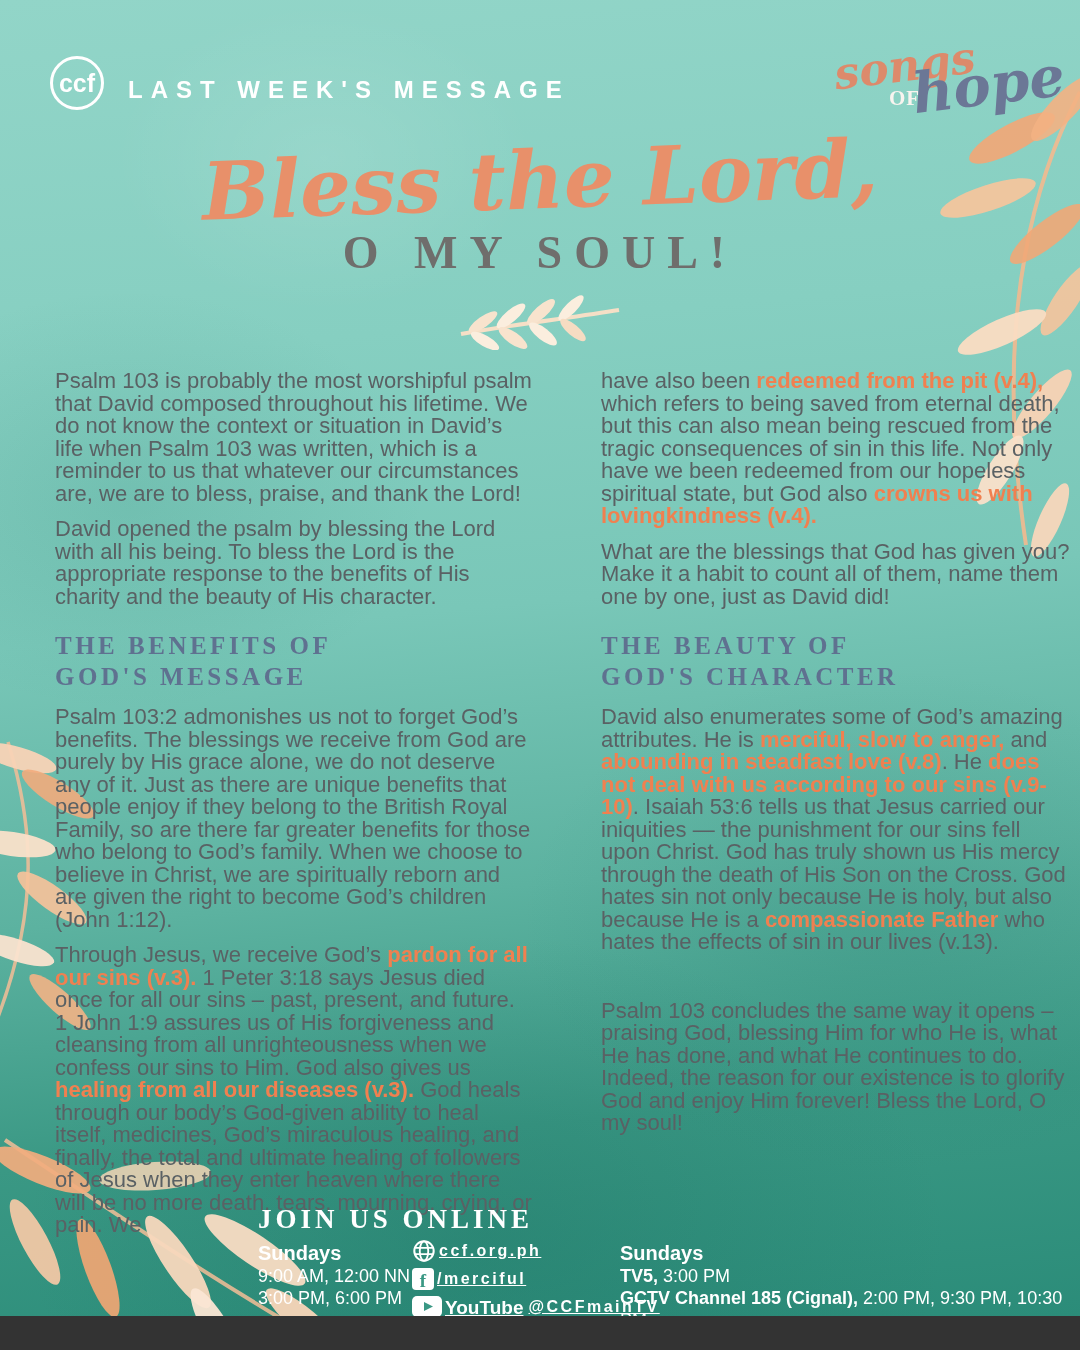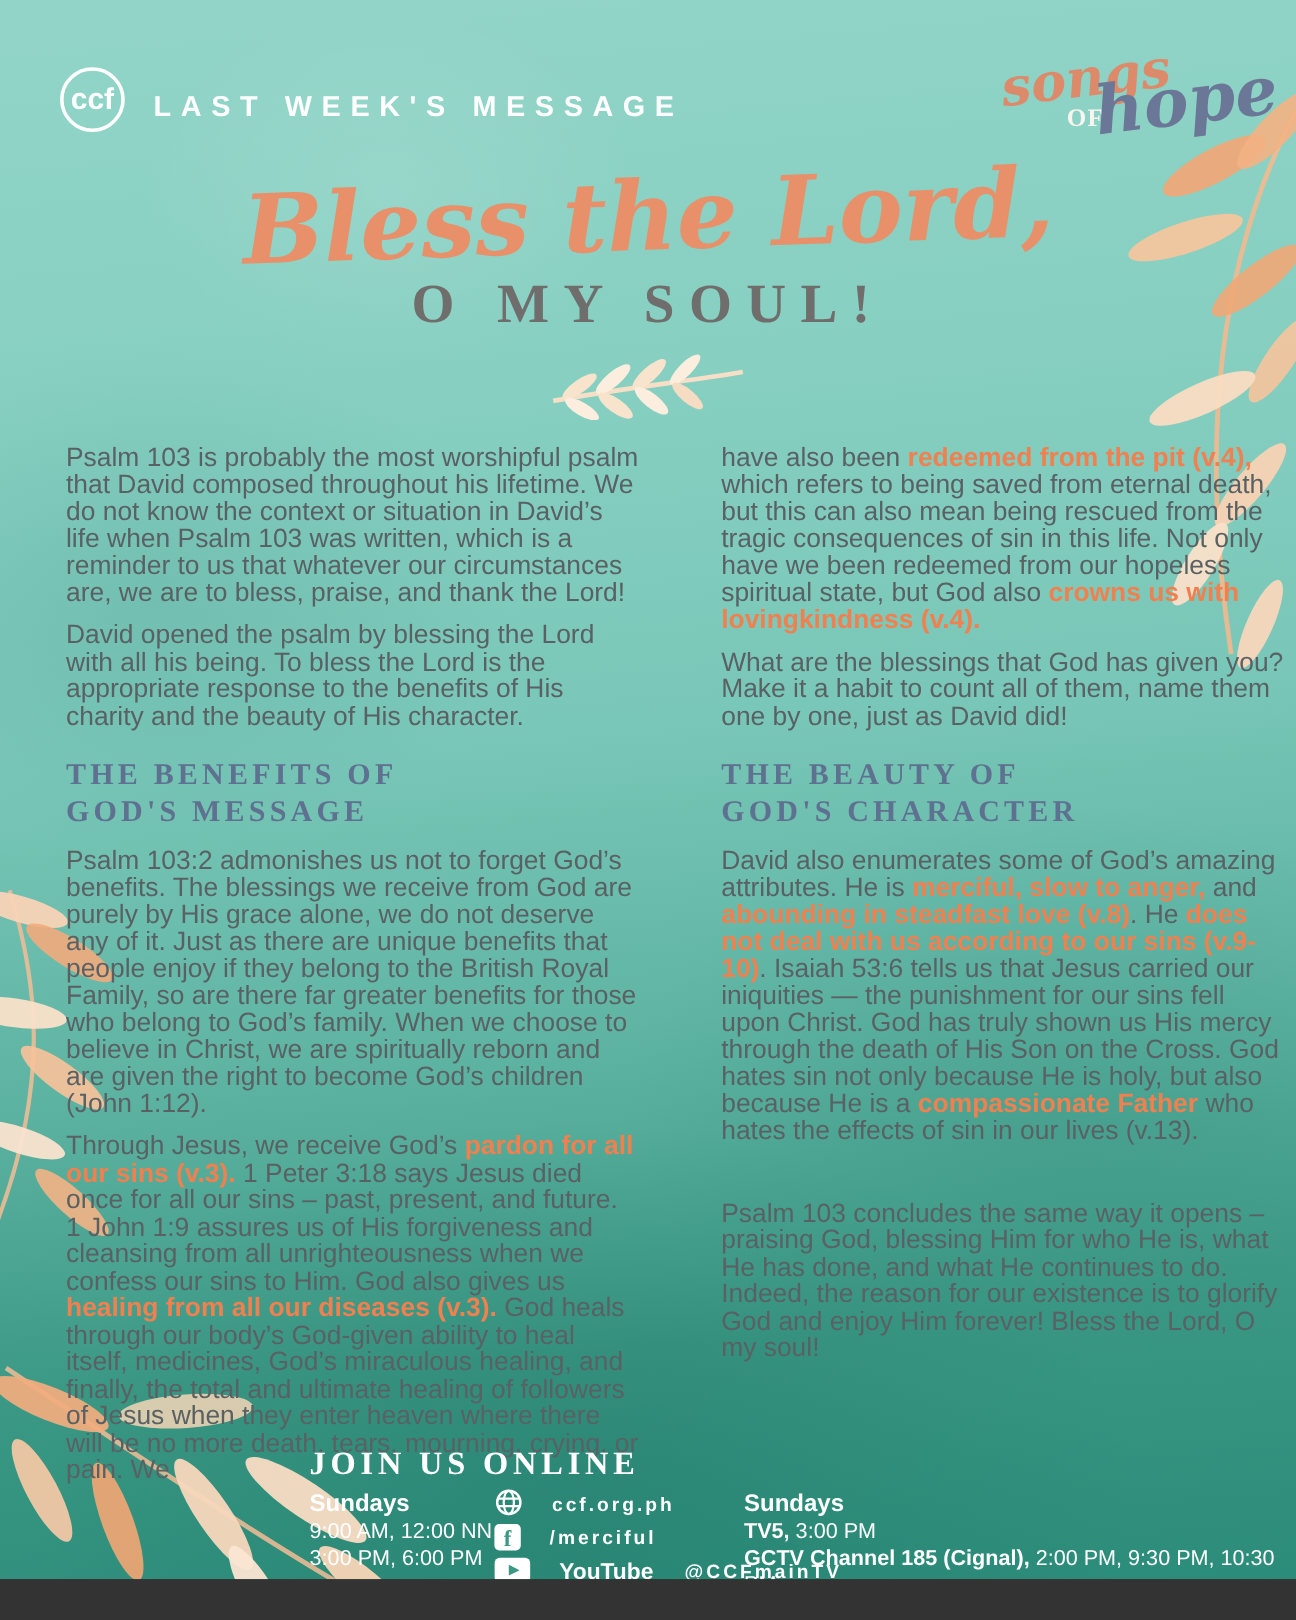--- a/index.html
+++ b/index.html
@@ -47,21 +47,21 @@
   .gap-top { margin-top:46px !important; }
 
   
   .f-heading { font:700 27px/1 "Liberation Serif", serif; color:#fff; letter-spacing:4px; }
   .online-heading { left:258px; top:1206px;text-align:right; }
   .broadcast-heading { left:620px; top:1206px; }
   .f-body { color:#fff; font-size:18px; line-height:22px; }
   .online-day-block { left:258px; top:1241px; }
   .online-day-block .day, .broadcast-block .day { font-weight:700; font-size:20px; line-height:24px; }
   .links { left:412px; top:1238px; }
-  .link-row { display:flex; align-items:flex-end; gap:24px; height:26px; margin-bottom:2px; color:#fff; }
+  .link-row { display:flex; align-items:center; gap:3px; height:26px; margin-bottom:2px; color:#fff;text-decoration:underline; }
   .link-label { font-size:16px; font-weight:700; letter-spacing:2.5px; }
   .yt-brand { font:700 19px/1 "Liberation Sans", sans-serif; letter-spacing:0; margin-right:2px; }
   .fb-icon { width:22px; height:22px; background:#fff; border-radius:4px; display:flex; align-items:flex-end; justify-content:center;
     color:#3a9884; font:700 19px/1 "Liberation Serif", serif; }
   .broadcast-block { left:620px; top:1241px; }
   .broadcast-block .b { font-weight:700; }
 </style>
 </head>
 <body>
 

